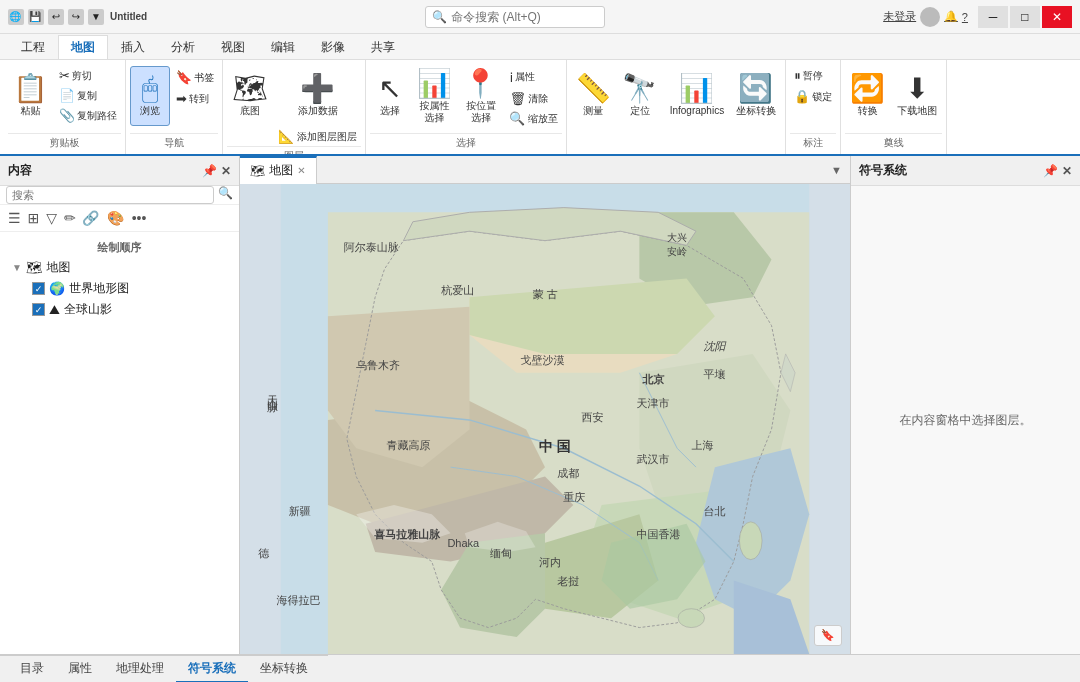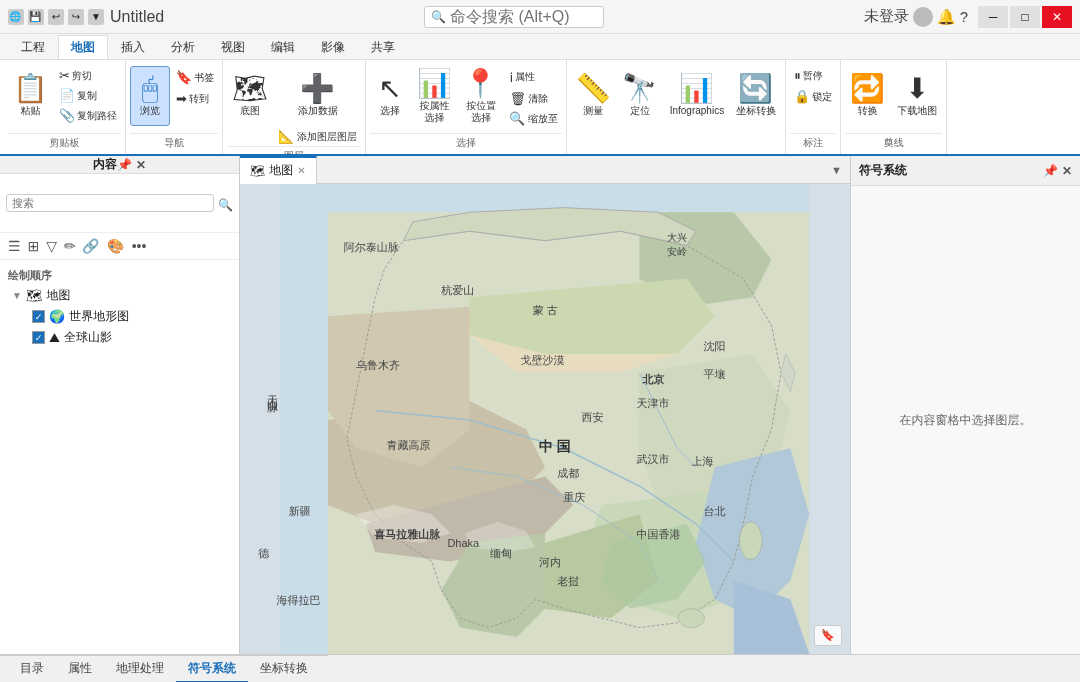--- a/index.html
+++ b/index.html
@@ -11,29 +11,29 @@
       background: #f5f5f5;
       display: flex;
       align-items: center;
       justify-content: space-between;
       padding: 0 8px;
       border-bottom: 1px solid #ddd;
     }
     .title-bar-left { display: flex; align-items: center; gap: 6px; }
     .title-bar-icons { display: flex; gap: 4px; align-items: center; }
     .tb-icon { width: 16px; height: 16px; background: #ccc; border-radius: 2px; display: inline-flex; align-items: center; justify-content: center; font-size: 10px; cursor: pointer; }
-    .title-center { font-size: 16px; color: #444; }
+    .title-center { font-size: 10px; color: #444; font-weight: bold; }
     .title-search {
       display: flex; align-items: center;
       background: white; border: 1px solid #ccc; border-radius: 3px;
       padding: 2px 6px; gap: 4px; width: 180px; height: 22px;
     }
-    .title-search input { border: none; outline: none; font-size: 16px; width: 140px; color: #888; background: transparent; }
+    .title-search input { border: none; outline: none; font-size: 12px; width: 140px; color: #888; background: transparent; }
     .title-bar-right { display: flex; align-items: center; gap: 10px; }
-    .login-btn { font-size: 15px; color: #444; display: flex; align-items: center; gap: 4px; }
+    .login-btn { font-size: 11px; color: #444; display: flex; align-items: center; gap: 4px; text-decoration: underline; }
     .login-avatar { width: 20px; height: 20px; background: #bbb; border-radius: 50%; }
     .win-controls { display: flex; gap: 2px; }
     .win-btn { width: 30px; height: 22px; background: #e0e0e0; border: none; cursor: pointer; font-size: 12px; display: flex; align-items: center; justify-content: center; }
     .win-btn.close { background: #e81123; color: white; }
 
     
     .ribbon-tabs {
       height: 26px;
       background: #f5f5f5;
       display: flex;
@@ -119,53 +119,53 @@
 
     
     .left-panel {
       width: 240px;
       background: white;
       border-right: 1px solid #ccc;
       display: flex;
       flex-direction: column;
     }
     .panel-header {
-      height: 18px;
+      height: 30px;
       background: #f0f0f0;
       border-bottom: 1px solid #ddd;
       display: flex;
       align-items: center;
-      justify-content: center;
+      justify-content: space-between;
       padding: 0 8px;
       font-size: 12px;
       font-weight: bold;
     }
     .panel-header-icons { display: flex; gap: 4px; }
     .ph-icon { font-size: 12px; cursor: pointer; color: #555; }
     .search-bar {
       display: flex;
-      align-items: flex-end;
-      padding: 20px 6px;
+      align-items: flex-start;
+      padding: 0 6px;
       border-bottom: 1px solid #eee;
       gap: 4px;
     }
     .search-bar input {
       flex: 1; border: 1px solid #ccc; border-radius: 3px;
       padding: 2px 5px; font-size: 11px; outline: none;
     }
     .toolbar-row {
       display: flex;
       align-items: center;
       padding: 3px 6px;
       gap: 3px;
       border-bottom: 1px solid #eee;
     }
     .tool-icon { font-size: 14px; cursor: pointer; color: #555; padding: 2px; border-radius: 2px; }
     .content-tree { padding: 6px 8px; flex: 1; overflow-y: auto; }
-    .tree-section { margin-bottom: 8px; }
+    .tree-section { margin-bottom: 8px; text-align: center; }
     .tree-section-title {
       font-size: 11px;
       color: #666;
       padding: 2px 0;
       font-weight: bold;
     }
     .tree-item {
       display: flex;
       align-items: center;
       gap: 4px;
@@ -569,35 +569,35 @@
         <path d="M535,180 L545,200 L540,220 L530,200 Z" fill="#d0d8c8" stroke="#aaa" stroke-width="0.5"></path>
 
         <path d="M80,350 L120,340 L160,350 L180,370 L150,380 L100,375 Z" fill="white" opacity="0.3"></path>
         <path d="M195,370 L230,358 L260,368 L270,385 L240,390 L200,385 Z" fill="white" opacity="0.25"></path>
       </svg>
 
       
       <div class="map-label" style="left:17%;top:12%;">阿尔泰山脉</div>
       <div class="map-label" style="left:70%;top:10%;font-size:10px;">大兴<br>安岭</div>
       <div class="map-label" style="left:33%;top:21%;">杭爱山</div>
-      <div class="map-label" style="left:48%;top:22%;margin-top:16px;">蒙 古</div>
+      <div class="map-label" style="left:48%;top:22%;">蒙 古</div>
       <div class="map-label" style="left:4%;top:43%;writing-mode:vertical-lr;letter-spacing:2px;">天山山脉</div>
       <div class="map-label" style="left:19%;top:37%;">乌鲁木齐</div>
       <div class="map-label" style="left:46%;top:36%;">戈壁沙漠</div>
-      <div class="map-label" style="left:76%;top:33%;">沈阳</div>
+      <div class="map-label" style="left:76%;top:33%;font-style:italic;">沈阳</div>
       <div class="map-label" style="left:66%;top:40%;font-weight:bold;">北京</div>
       <div class="map-label" style="left:65%;top:45%;">天津市</div>
       <div class="map-label" style="left:76%;top:39%;">平壤</div>
       <div class="map-label" style="left:24%;top:54%;">青藏高原</div>
       <div class="map-label" style="left:49%;top:54%;font-size:14px;font-weight:bold;color:#333;">中 国</div>
       <div class="map-label" style="left:56%;top:48%;">西安</div>
       <div class="map-label" style="left:52%;top:60%;">成都</div>
       <div class="map-label" style="left:53%;top:65%;">重庆</div>
       <div class="map-label" style="left:65%;top:57%;">武汉市</div>
-      <div class="map-label" style="left:74%;top:54%;margin-top:16px;">上海</div>
+      <div class="map-label" style="left:74%;top:54%;">上海</div>
       <div class="map-label" style="left:8%;top:68%;">新疆</div>
       <div class="map-label" style="left:22%;top:73%;font-weight:bold;">喜马拉雅山脉</div>
       <div class="map-label" style="left:34%;top:75%;">Dhaka</div>
       <div class="map-label" style="left:41%;top:77%;">缅甸</div>
       <div class="map-label" style="left:76%;top:68%;">台北</div>
       <div class="map-label" style="left:65%;top:73%;">中国香港</div>
       <div class="map-label" style="left:49%;top:79%;">河内</div>
       <div class="map-label" style="left:52%;top:83%;">老挝</div>
       <div class="map-label" style="left:6%;top:87%;">海得拉巴</div>
       <div class="map-label" style="left:3%;top:77%;">德</div>

